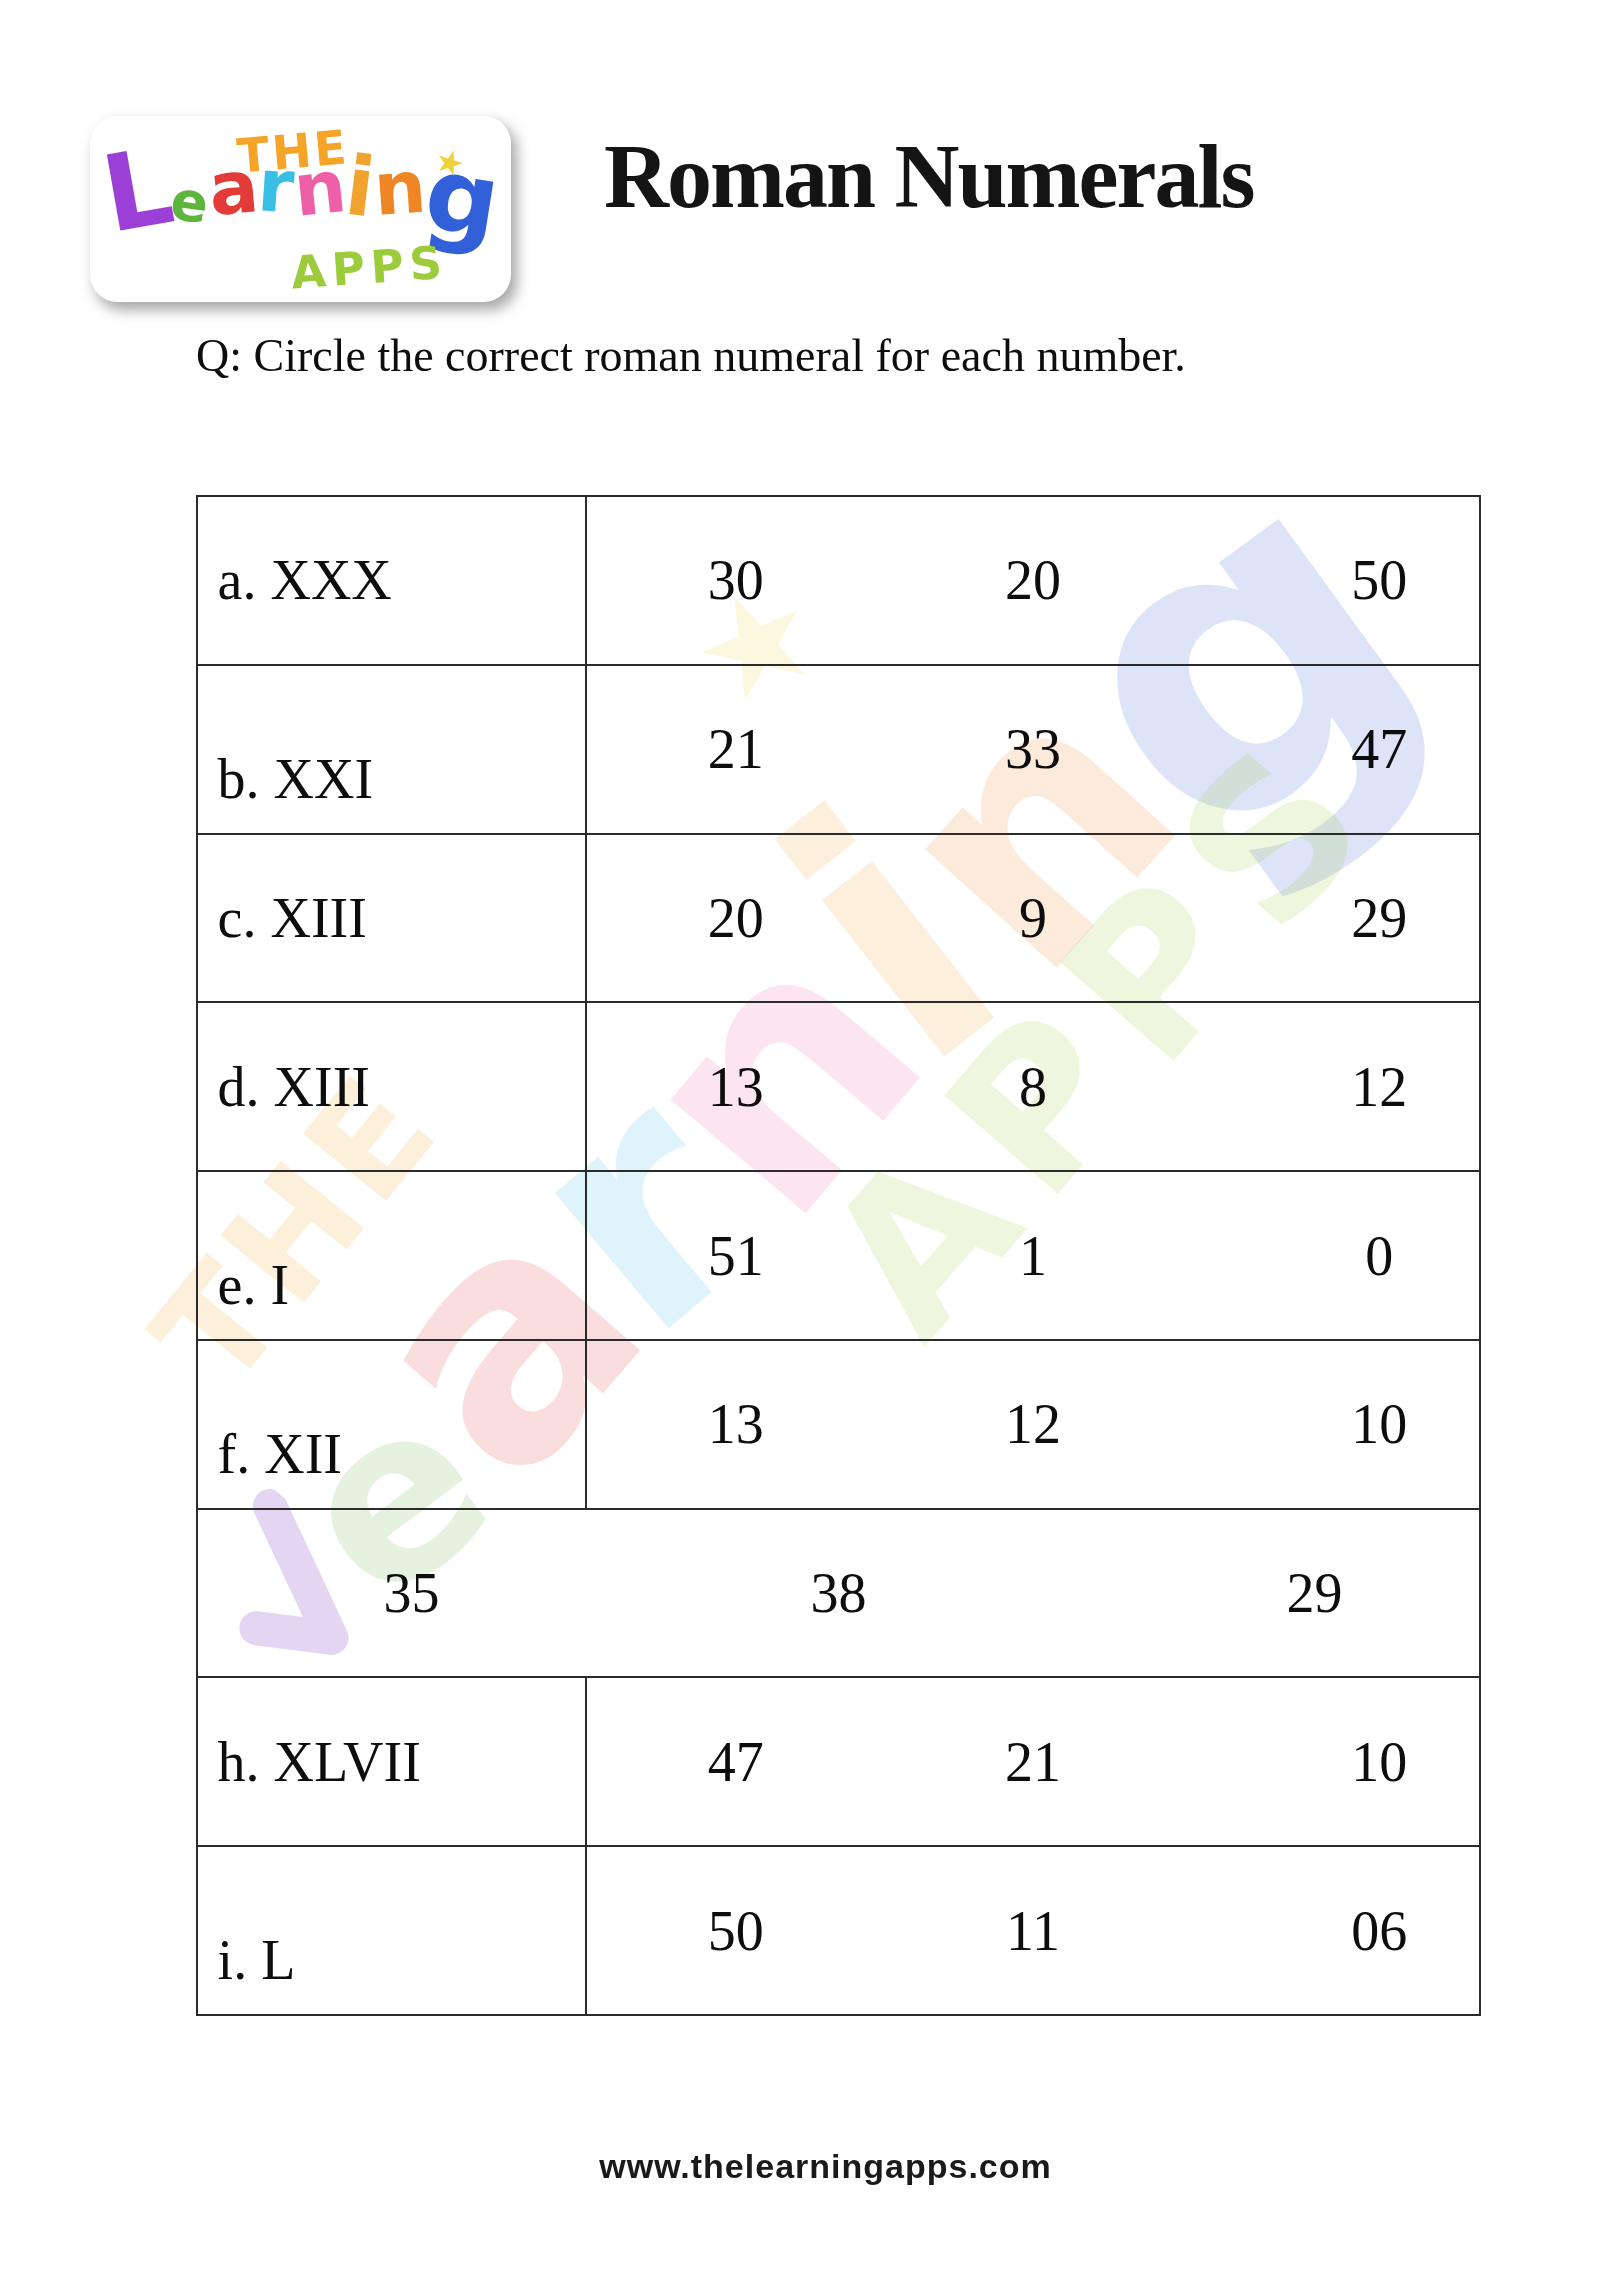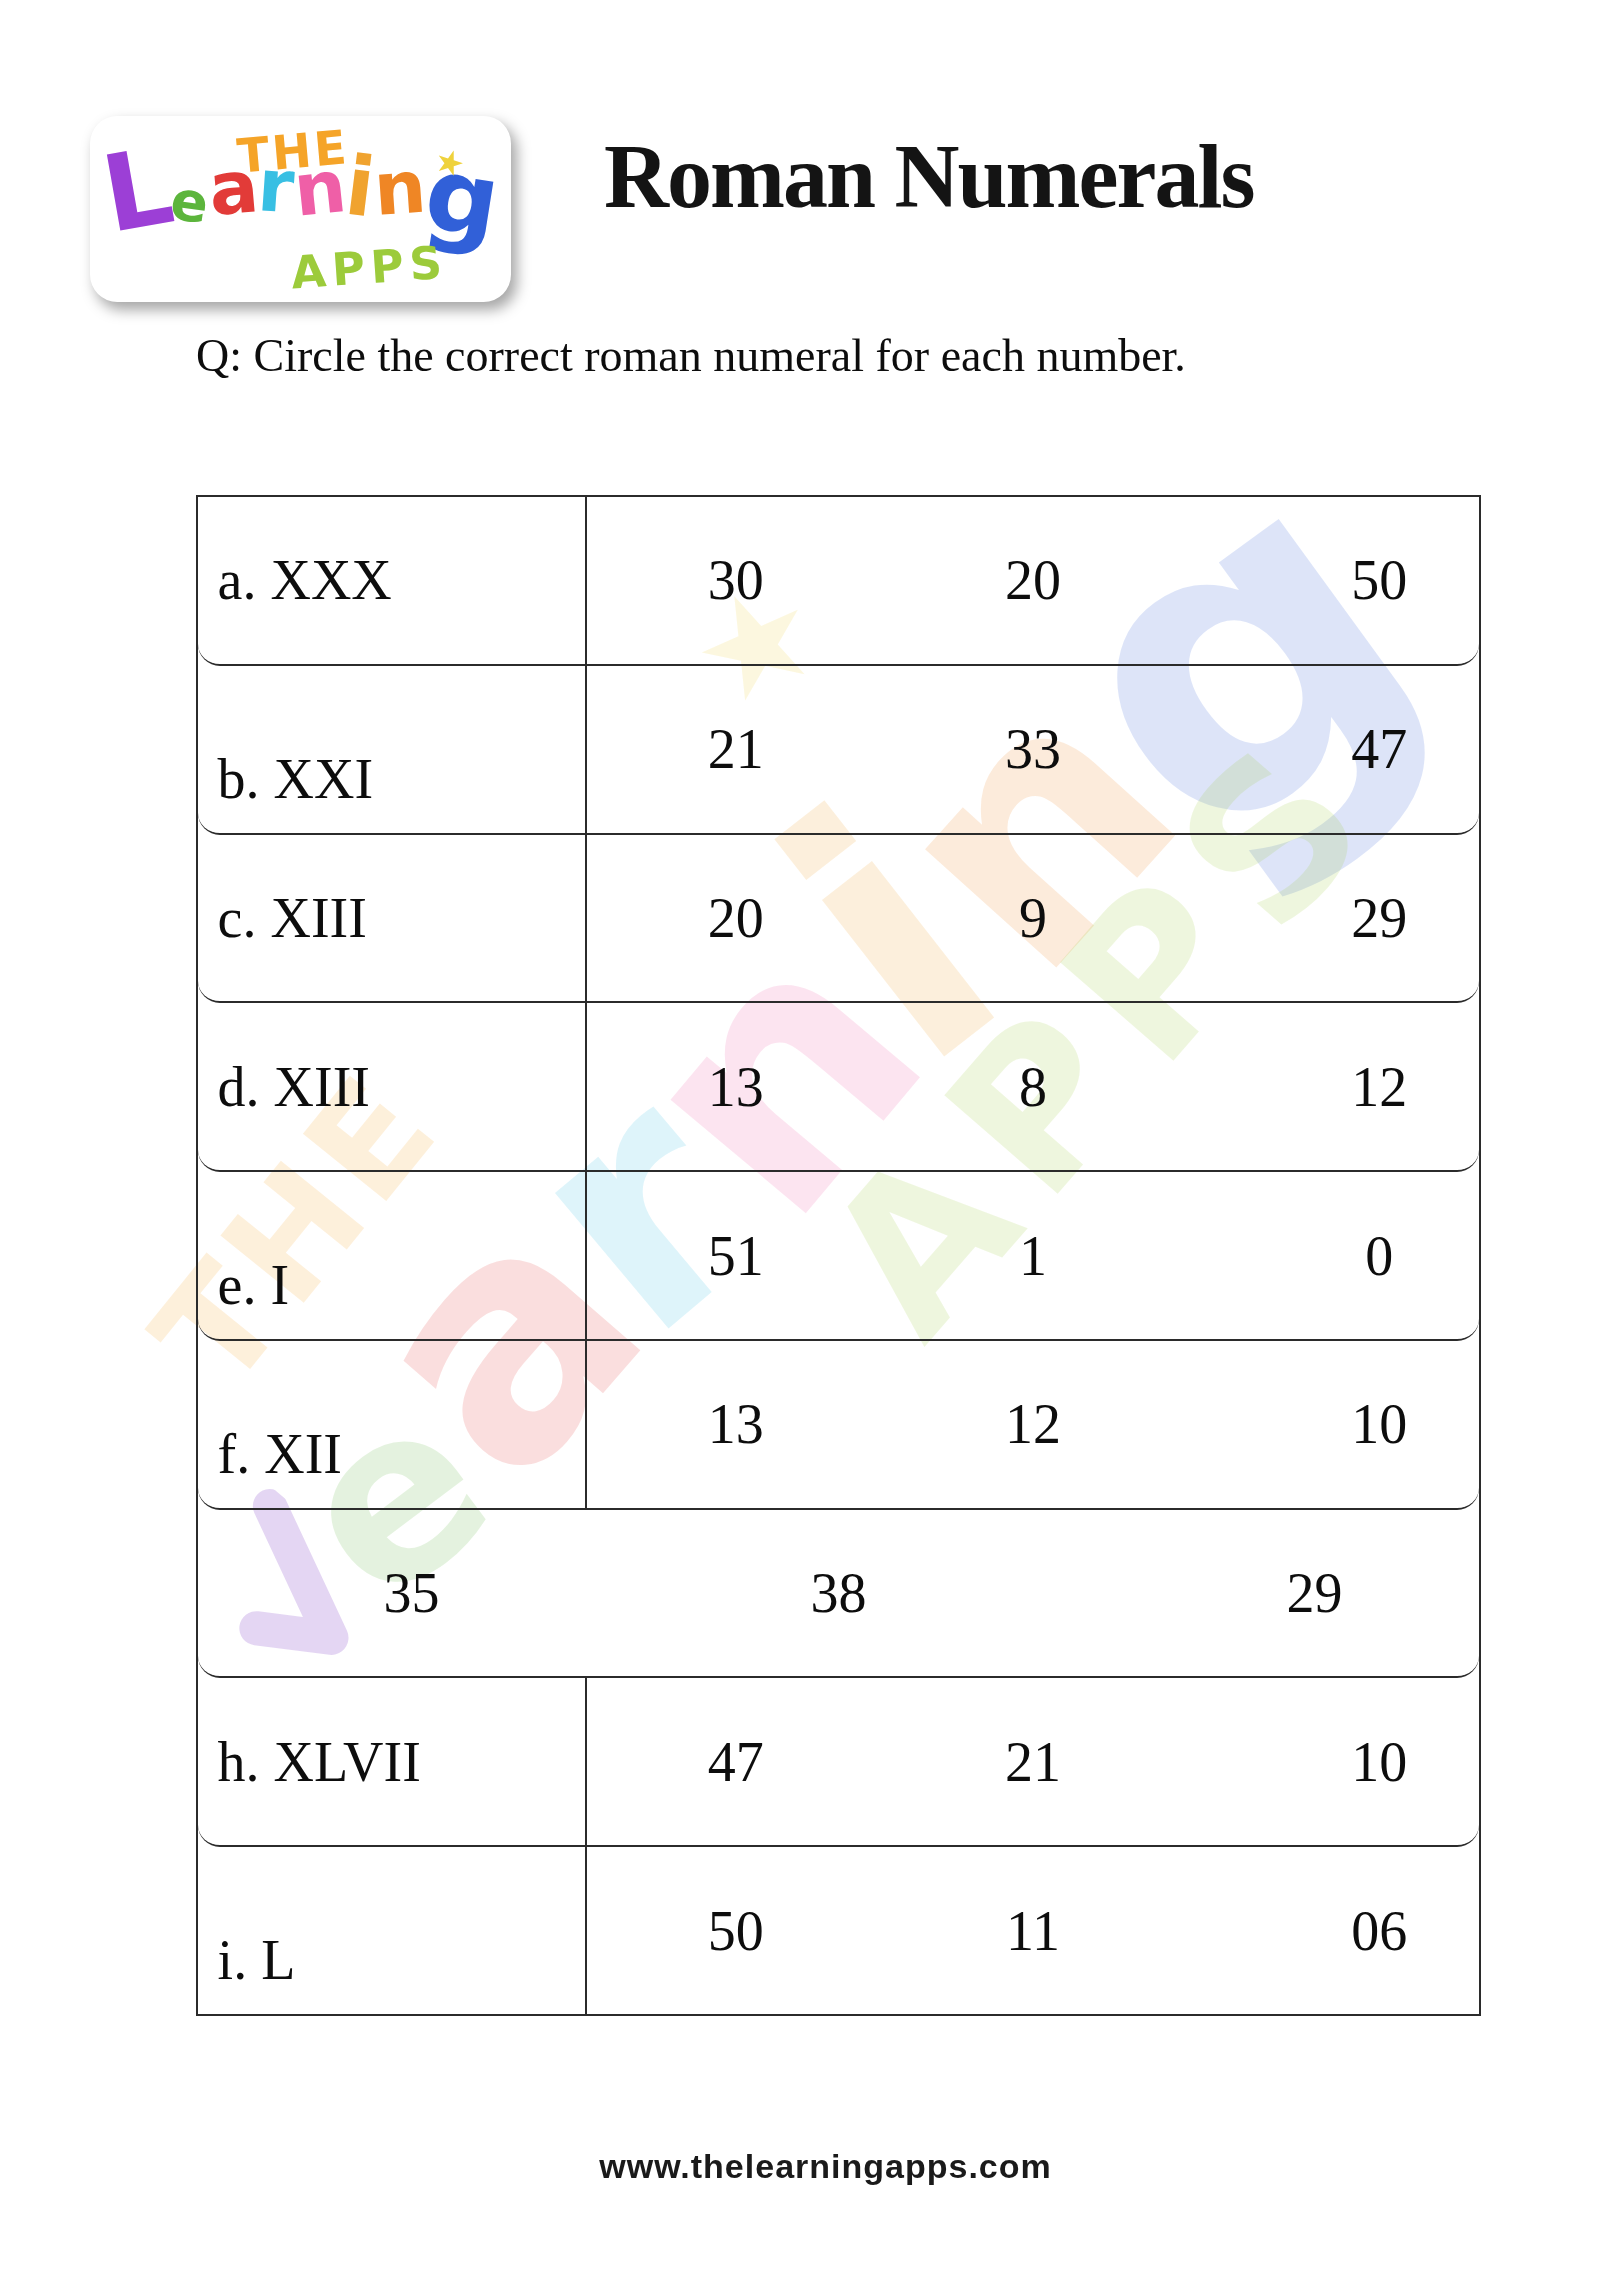--- a/index.html
+++ b/index.html
@@ -84,21 +84,21 @@
     margin-left:686px; margin-top:-39px; font-size:206px; letter-spacing:25.5px;
     transform:rotate(-5deg); opacity:0.16; line-height:0.9;
   }
 
   
   .table {
     position:absolute; left:196px; top:495px; width:1285px; height:1521px;
     border:2.9px solid #2b2b2b; display:flex; flex-direction:column; z-index:2;
     background:transparent;
   }
-  .trow { flex:1; display:flex; border-bottom:2.9px solid #2b2b2b;border-radius:22px; }
+  .trow { flex:1; display:flex; border-bottom:2.9px solid #2b2b2b; }
   .trow:last-child { border-bottom:none;justify-content:space-between; }
   .tlabel {
     width:389px; border-right:2.9px solid #2b2b2b;
     display:flex; align-items:center; padding-left:19.6px;
     font-size:56px;
   }
   .trow:nth-child(2) .tlabel,
   .trow:nth-child(5) .tlabel,
   .trow:nth-child(6) .tlabel,
   .trow:nth-child(9) .tlabel { align-items:flex-end; padding-bottom:21.6px; }

